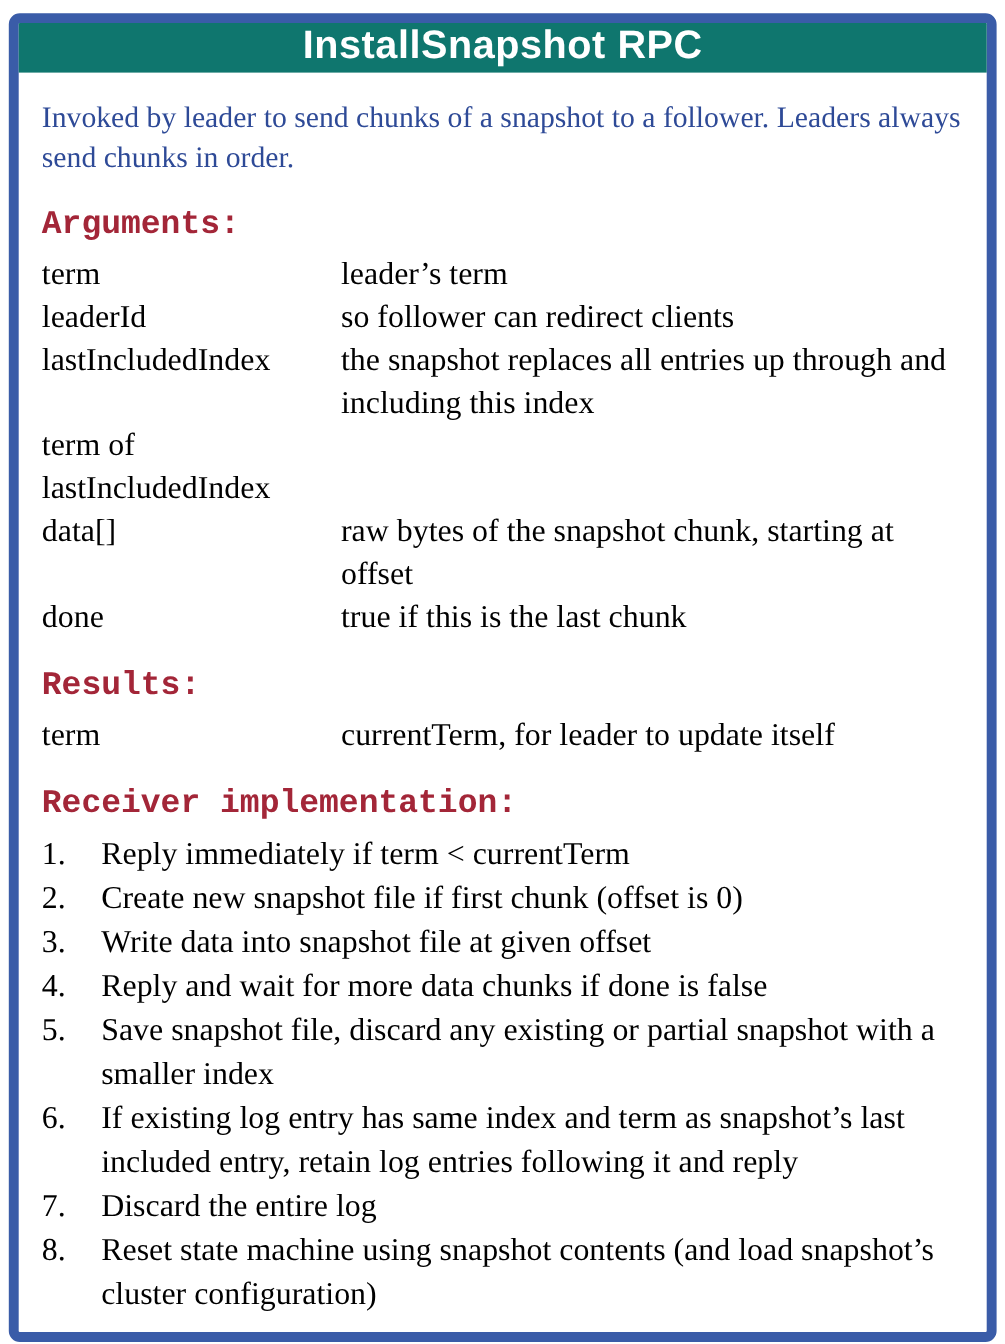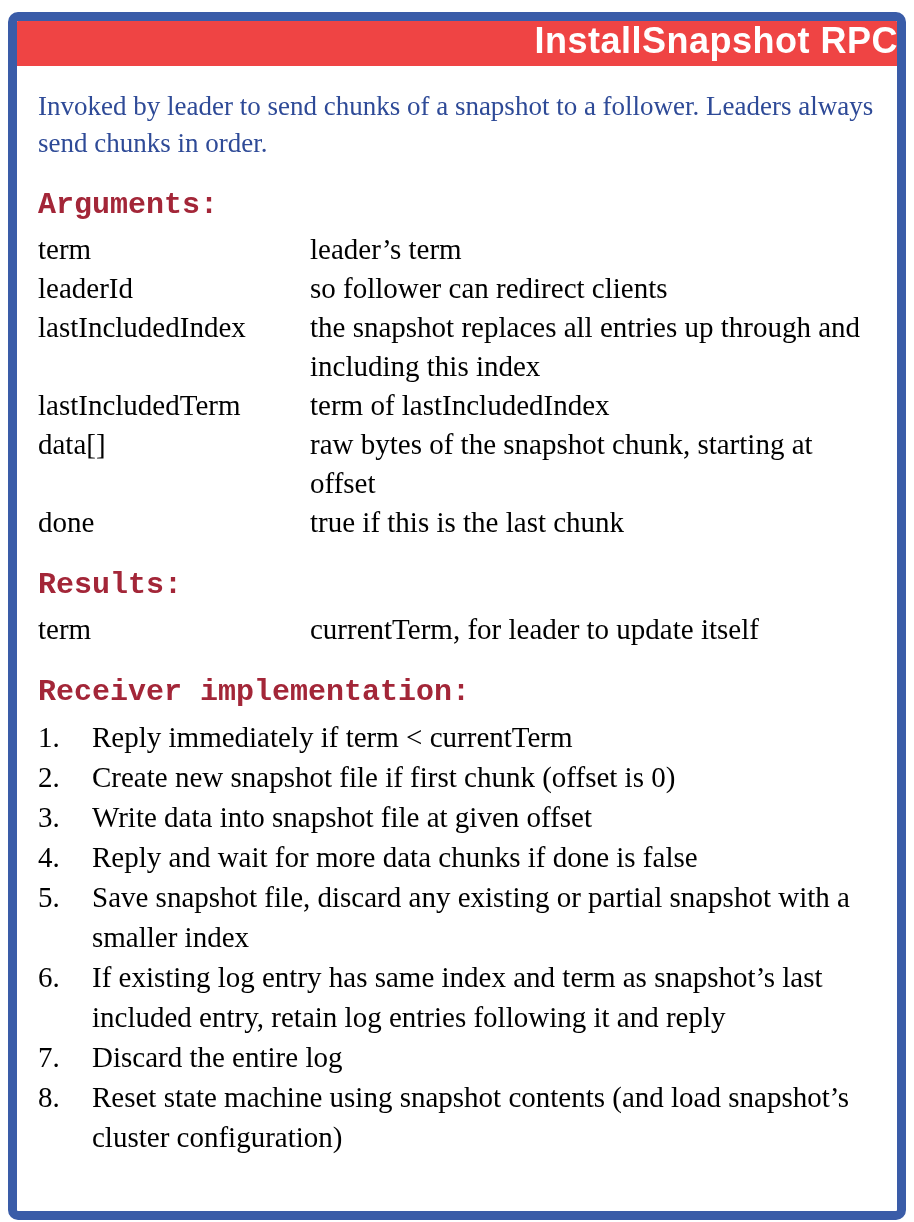--- a/index.html
+++ b/index.html
@@ -14,26 +14,26 @@
     position:absolute;
     left:8px; top:12px;
     width:898px; height:1208px;
     box-sizing:border-box;
     border:9px solid #3a5ca8;
     border-radius:10px;
     background:#ffffff;
     overflow:hidden;
   }
   .titlebar {
-    background:#ef4444;
+    background:#0f766e;
     height:46px;
     margin:-1px -1px 0 -1px;
     display:flex;
     align-items:center;
-    justify-content:flex-end;
+    justify-content:center;
   }
   .titlebar .title {
     font-family:"Liberation Sans", sans-serif;
     font-weight:bold;
     font-size:36px;
     color:#ffffff;
     letter-spacing:0.5px;
     padding-bottom:4px;
   }
   .content {
@@ -102,21 +102,20 @@
       </div>
       <div class="row">
         <span class="name">leaderId</span>
         <span class="desc">so follower can redirect clients</span>
       </div>
       <div class="row">
         <span class="name">lastIncludedIndex</span>
         <span class="desc">the snapshot replaces all entries up through and including this index</span>
       </div>
       <div class="row">
-        <span class="name">lastIncludedTerm</span>
         <span class="desc">term of lastIncludedIndex</span>
       </div>
       <div class="row">
         <span class="name">data[]</span>
         <span class="desc">raw bytes of the snapshot chunk, starting at offset</span>
       </div>
       <div class="row">
         <span class="name">done</span>
         <span class="desc">true if this is the last chunk</span>
       </div>

